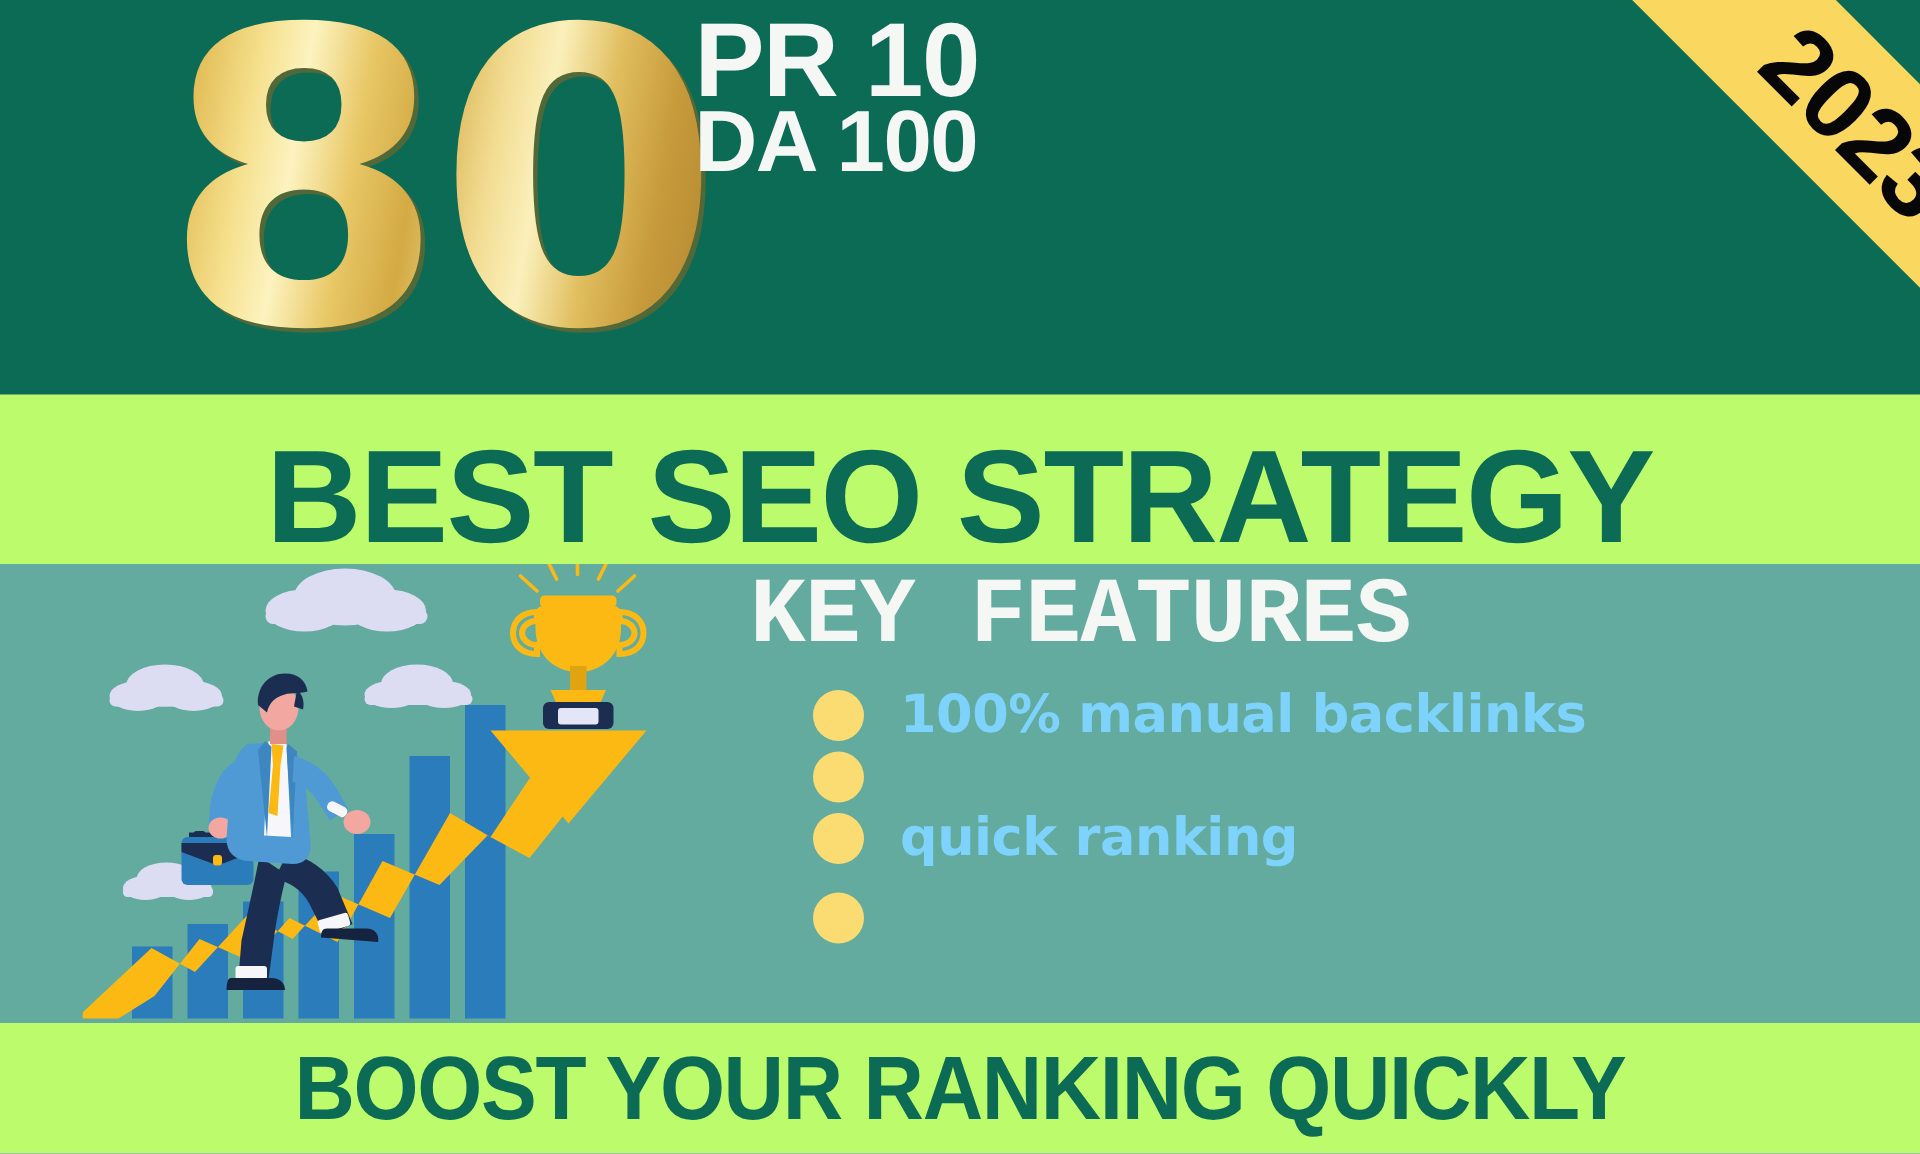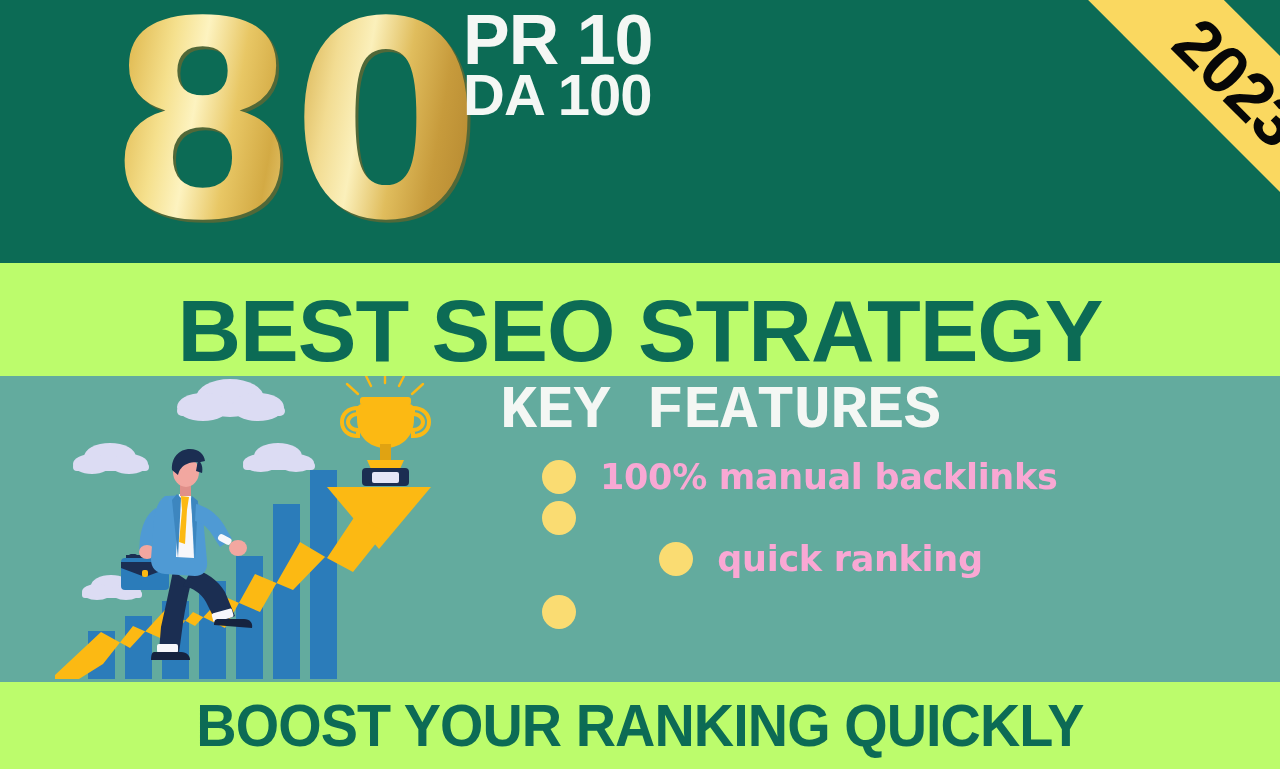--- a/index.html
+++ b/index.html
@@ -115,29 +115,29 @@
     font-family:Liberation Mono, monospace;
     text-align:left;
     line-height:1.05;
     margin-bottom:14px;
   }
   .feature-row{
     display:flex;align-items:center;
     margin-left:42px;
   }
   .feature-row.gap-tight{margin-bottom:4px;}
-  .feature-row.gap-loose{margin-bottom:16px;justify-content:center;}
+  .feature-row.gap-loose{margin-bottom:16px;}
   .bullet{
     width:34px;height:34px;border-radius:50%;
     background:#fadc72;
     flex:0 0 auto;
     margin-right:24px;
   }
   .feature-label{
-    color:#f9a8d4;
+    color:#7dd3fc;
     font-size:35px;
     font-weight:600;
     font-family:"DejaVu Sans",sans-serif;
     white-space:nowrap;
     letter-spacing:-0.3px;
   }
 
   
   .illus{position:absolute;left:55px;top:376px;width:430px;height:306px;}
   .illus svg{display:block;}

